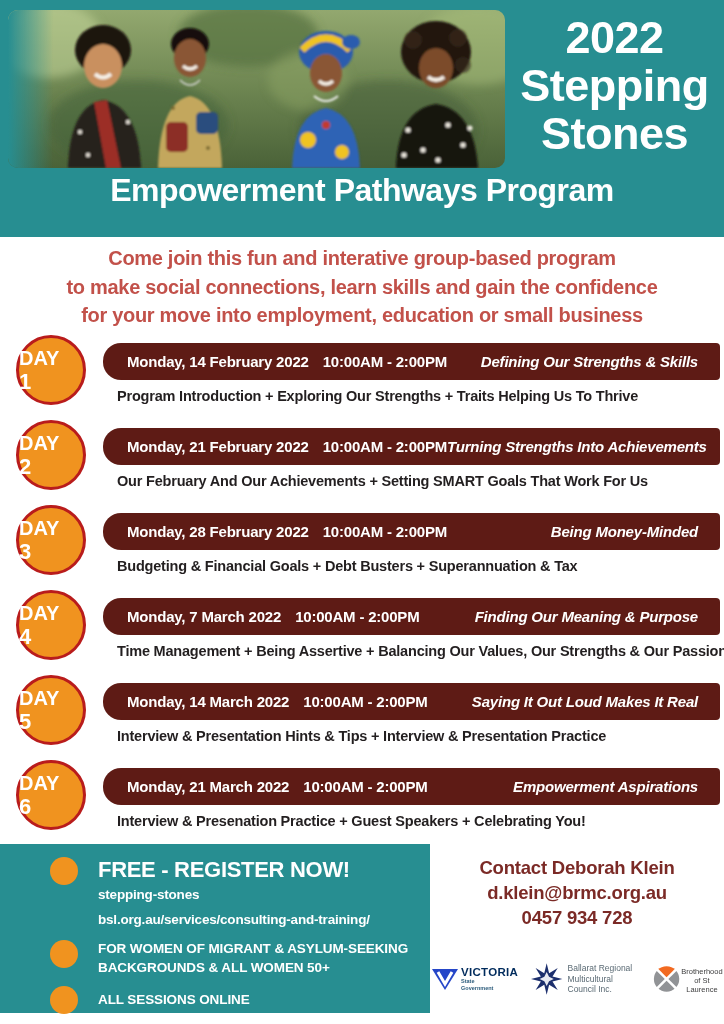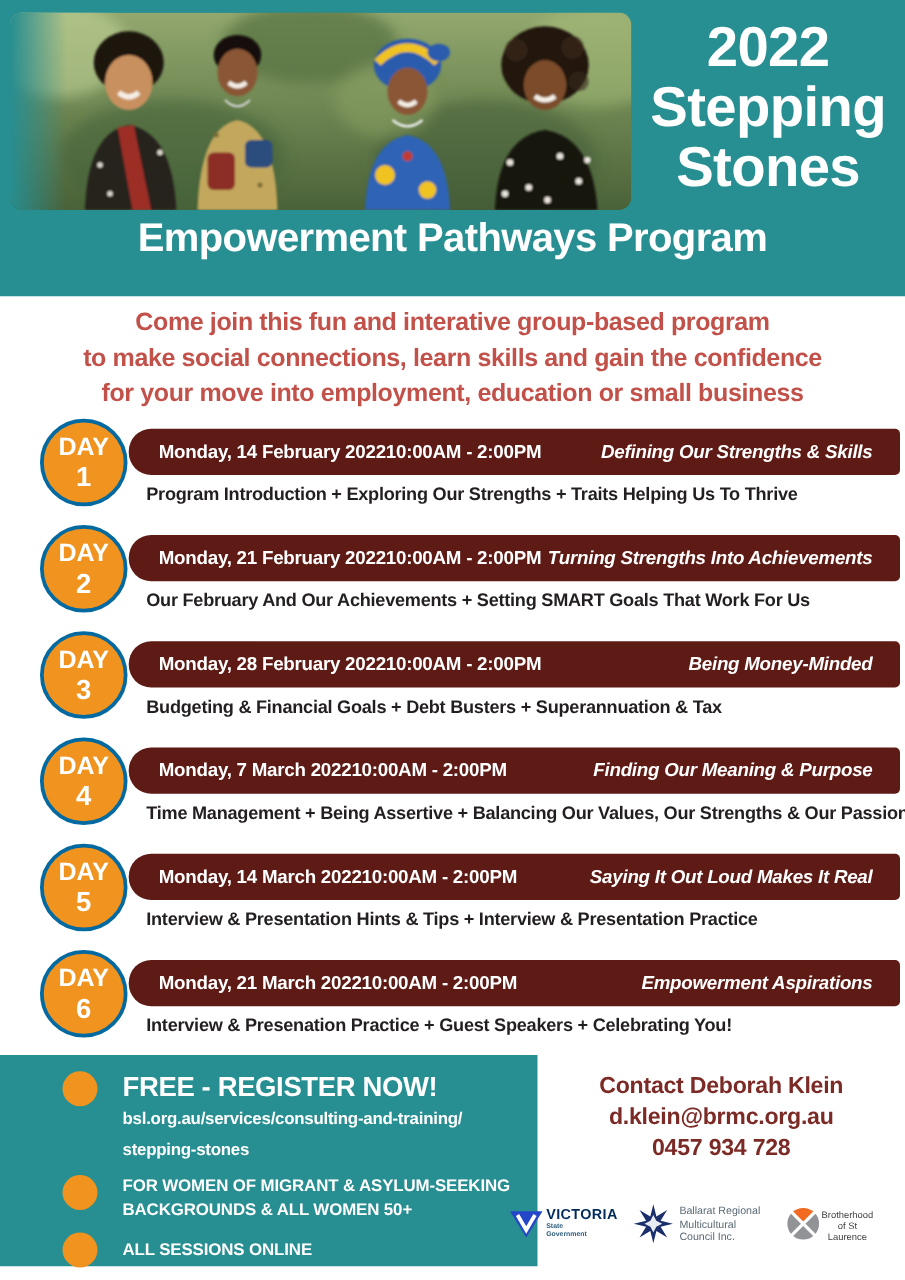--- a/index.html
+++ b/index.html
@@ -13,39 +13,39 @@
   .title-block { position:absolute; top:14px; left:505px; width:219px; text-align:center; color:#ffffff; font-weight:bold; font-size:45px; line-height:1.07; letter-spacing:-0.5px; }
   .program-title { position:absolute; top:172px; left:0; width:724px; text-align:center; color:#ffffff; font-weight:bold; font-size:32px; letter-spacing:-0.5px; }
 
   
   .intro { position:absolute; top:244px; left:0; width:724px; text-align:center; color:#c2514a; font-weight:bold; font-size:20px; line-height:1.43; letter-spacing:-0.3px; }
 
   
   .days { position:absolute; top:333px; left:0; width:724px; }
   .day-row { position:relative; height:85px; }
   .day-bar { position:absolute; left:103px; right:4px; top:10px; height:37px; background:#5e1b15; border-radius:18px 4px 4px 18px; color:#ffffff; display:flex; align-items:center; justify-content:space-between; padding:0 22px 0 24px; font-size:15px; font-weight:bold; letter-spacing:-0.2px; }
-  .day-when { display:flex; white-space:nowrap; }
+  .day-when { display:flex; gap:14px; white-space:nowrap; }
   .day-topic { font-style:italic; white-space:nowrap; }
-  .day-circle { position:absolute; left:32px; top:2px; width:70px; height:70px; background:#f0931f; border:3px solid #0369a1; border-radius:50%; color:#ffffff; display:flex; flex-direction:column; align-items:center; justify-content:center; font-weight:bold; line-height:1; z-index:2; }
+  .day-circle { position:absolute; left:16px; top:2px; width:70px; height:70px; background:#f0931f; border:3px solid #b91c1c; border-radius:50%; color:#ffffff; display:flex; flex-direction:column; justify-content:center; font-weight:bold; line-height:1; z-index:2; }
   .day-circle .lbl { font-size:20px; }
   .day-circle .num { font-size:22px; margin-top:3px; }
   .day-desc { position:absolute; left:117px; top:55px; font-size:14.5px; font-weight:bold; color:#231f20; letter-spacing:-0.2px; white-space:nowrap;text-align:center; }
 
   
   .footer-teal { position:absolute; left:0; top:844px; width:430px; height:169px; background:#278e91; color:#ffffff; padding:13px 0 0 50px; display:flex; flex-direction:column; gap:8px; }
   .f-item { display:flex; align-items:flex-start; }
   .bullet { width:28px; height:28px; border-radius:50%; background:#f0931f; flex:0 0 28px; margin-right:20px; }
   .f-head { font-size:22px; font-weight:bold; line-height:1.2; letter-spacing:-0.3px; }
   .f-url { font-size:13.5px; font-weight:bold; line-height:1.8; letter-spacing:-0.2px; }
   .f-line { font-size:13.5px; font-weight:bold; line-height:1.4; letter-spacing:-0.1px; }
   .f-item.single .f-line { line-height:28px; }
 
   .contact { position:absolute; left:432px; top:856px; width:290px; text-align:center; color:#7b2a26; font-weight:bold; font-size:18.5px; line-height:1.35; letter-spacing:-0.2px; }
 
-  .logos { position:absolute; left:408px; top:948px; width:292px; height:62px; display:flex; align-items:center; justify-content:flex-start; gap:13px; }
+  .logos { position:absolute; left:432px; top:948px; width:292px; height:62px; display:flex; align-items:center; justify-content:flex-start; gap:13px; }
   .logo { display:flex; align-items:center; }
   .logo-vic .vic-text { margin-left:3px; }
   .vic-name { font-size:11.5px; font-weight:bold; color:#002b5c; letter-spacing:0.3px; line-height:1; }
   .vic-sub { font-size:5.5px; color:#2c5c7c; line-height:1.2; font-weight:bold; }
   .brmc-text { margin-left:5px; font-size:8.5px; color:#5a6a74; line-height:1.25; }
   .logo-bsl { justify-content:center; text-align:center; }
   .bsl-text { font-size:7.5px; color:#404041; line-height:1.2; margin-top:2px; }
 </style>
 </head>
 <body>
@@ -237,22 +237,22 @@
       <div class="day-desc">Interview &amp; Presenation Practice + Guest Speakers + Celebrating You!</div>
     </div>
 
   </section>
 
   <div class="footer-teal">
     <div class="f-item">
       <span class="bullet"></span>
       <div>
         <div class="f-head">FREE - REGISTER NOW!</div>
+        <div class="f-url">stepping-stones</div>
         <div class="f-url">bsl.org.au/services/consulting-and-training/</div>
-        <div class="f-url">stepping-stones</div>
       </div>
     </div>
     <div class="f-item">
       <span class="bullet"></span>
       <div>
         <div class="f-line">FOR WOMEN OF MIGRANT &amp; ASYLUM-SEEKING</div>
         <div class="f-line">BACKGROUNDS &amp; ALL WOMEN 50+</div>
       </div>
     </div>
     <div class="f-item single">

